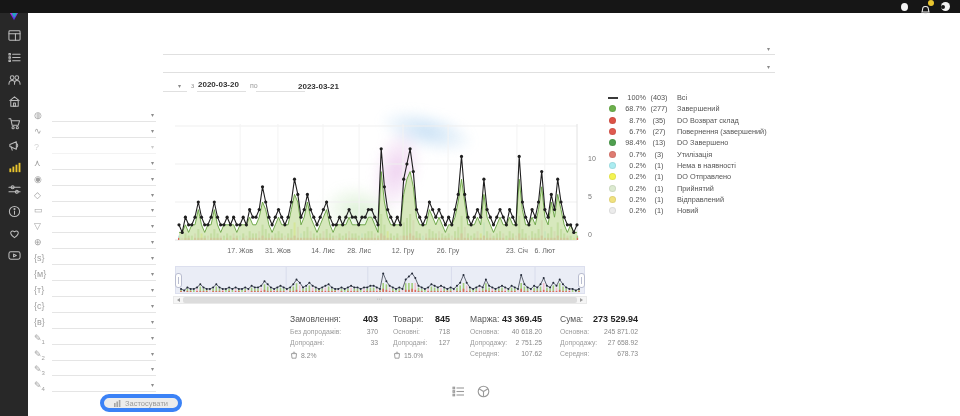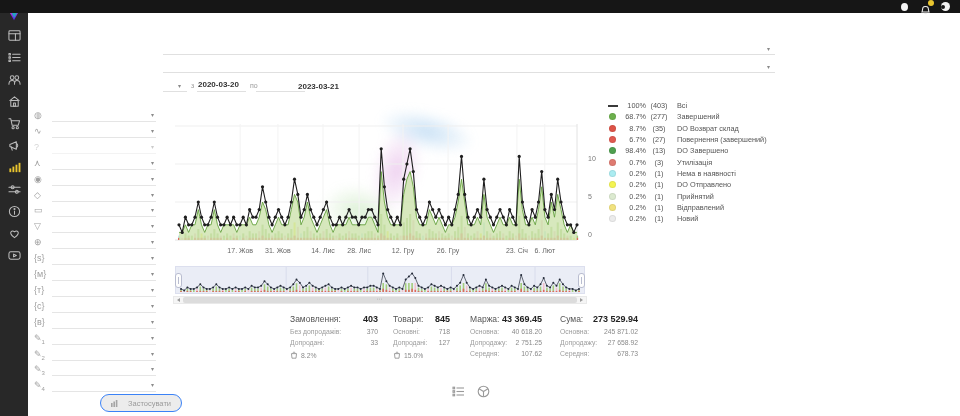--- a/index.html
+++ b/index.html
@@ -27,21 +27,21 @@
   .rail-item.active { color:#e9c52f; }
   .rail-item.icon-fill svg * { fill:currentColor; stroke:none; }
 
   
   .filter-panel { position:absolute; left:28px; top:13px; width:135px; height:403px; background:#fff; z-index:3; }
   .f-row { position:absolute; left:4px; width:126px; height:15px; }
   .f-ico { position:absolute; left:2px; top:1px; font-size:9px; color:#9f9f9f; line-height:11px; }
   .f-ico sub { font-size:6px; }
   .f-select { position:absolute; left:20px; right:2px; top:0; height:13px; border-bottom:1px solid #e5e5e5; cursor:pointer; }
   .f-caret { position:absolute; right:2px; top:2px; font-size:6px; color:#8d8d8d; }
-  .apply-btn { position:absolute; left:72px; top:381px; height:18px; padding:0 10px; background:#ececec; border:1px solid #3b82f6; border-radius:10px; display:flex; align-items:center; gap:9px; cursor:pointer; }
+  .apply-btn { position:absolute; left:72px; top:381px; height:18px; padding:0 10px; background:#ececec; border:4px solid #3b82f6; border-radius:10px; display:flex; align-items:center; gap:3px; cursor:pointer; }
   .apply-btn svg { width:8px; height:8px; }
   .apply-btn svg rect { fill:#a5a5a5; }
   .apply-btn span { font-size:7.5px; color:#9a9a9a; }
 
   
   .video-ic { position:absolute; left:44px; top:21px; width:18px; height:15px; cursor:pointer; }
   .video-ic svg { width:18px; height:15px; }
   .video-ic svg * { stroke:#555; stroke-width:1.1; fill:none; }
   .hf-ico { position:absolute; width:12px; height:12px; }
   .hf-ico svg { width:12px; height:12px; }
@@ -59,21 +59,21 @@
       radial-gradient(ellipse 70px 28px at 65% 15%, rgba(120,180,230,.40), transparent 70%),
       radial-gradient(ellipse 34px 62px at 55% 45%, rgba(205,120,210,.34), transparent 70%),
       radial-gradient(ellipse 55px 38px at 42% 78%, rgba(150,210,130,.34), transparent 70%);
     filter: blur(5px); transform: rotate(14deg); }
   #chart-svg { position:absolute; left:0; top:0; z-index:1; }
   .y-label { position:absolute; left:588px; width:14px; text-align:left; font-size:7px; color:#777; z-index:2; }
   .yt0 { top:231px; } .yt1 { top:193px; } .yt2 { top:155px; }
   .x-label { position:absolute; top:247px; font-size:7px; color:#666; transform:translateX(-50%); white-space:nowrap; }
 
   
-  #legend { position:absolute; left:606px; top:100px; z-index:2; }
+  #legend { position:absolute; left:606px; top:92px; z-index:2; }
   .lg-row { display:flex; align-items:center; height:11.3px; cursor:pointer; }
   .lg-sw { width:13px; display:flex; justify-content:center; }
   .lg-dot { width:7px; height:7px; border-radius:50%; border:1px solid rgba(0,0,0,.07); }
   .lg-dash { width:10px; height:2px; }
   .lg-pct { width:27px; text-align:right; font-size:7.3px; color:#555; }
   .lg-cnt { width:26px; text-align:center; font-size:7.3px; color:#555; }
   .lg-lab { margin-left:5px; font-size:7.3px; color:#555; white-space:nowrap; }
 
   
   #minimap { position:absolute; left:175px; top:266px; width:410px; height:28px; background:#eaedf6; border:1px solid #dcdfee; z-index:1; }

